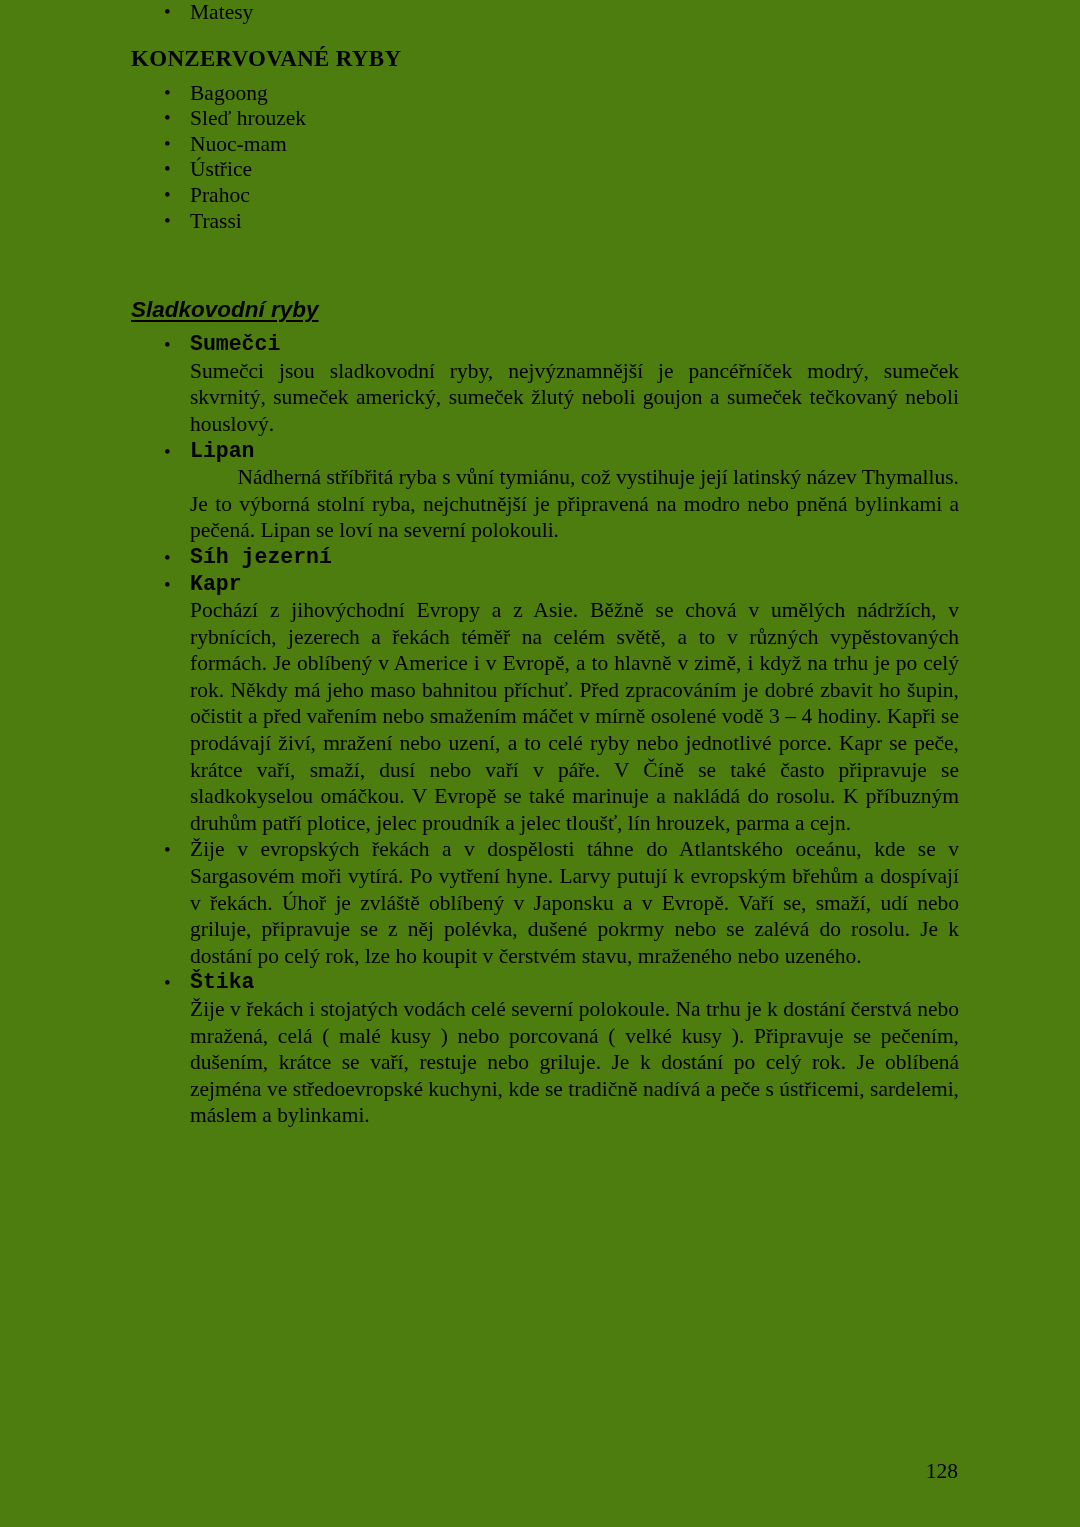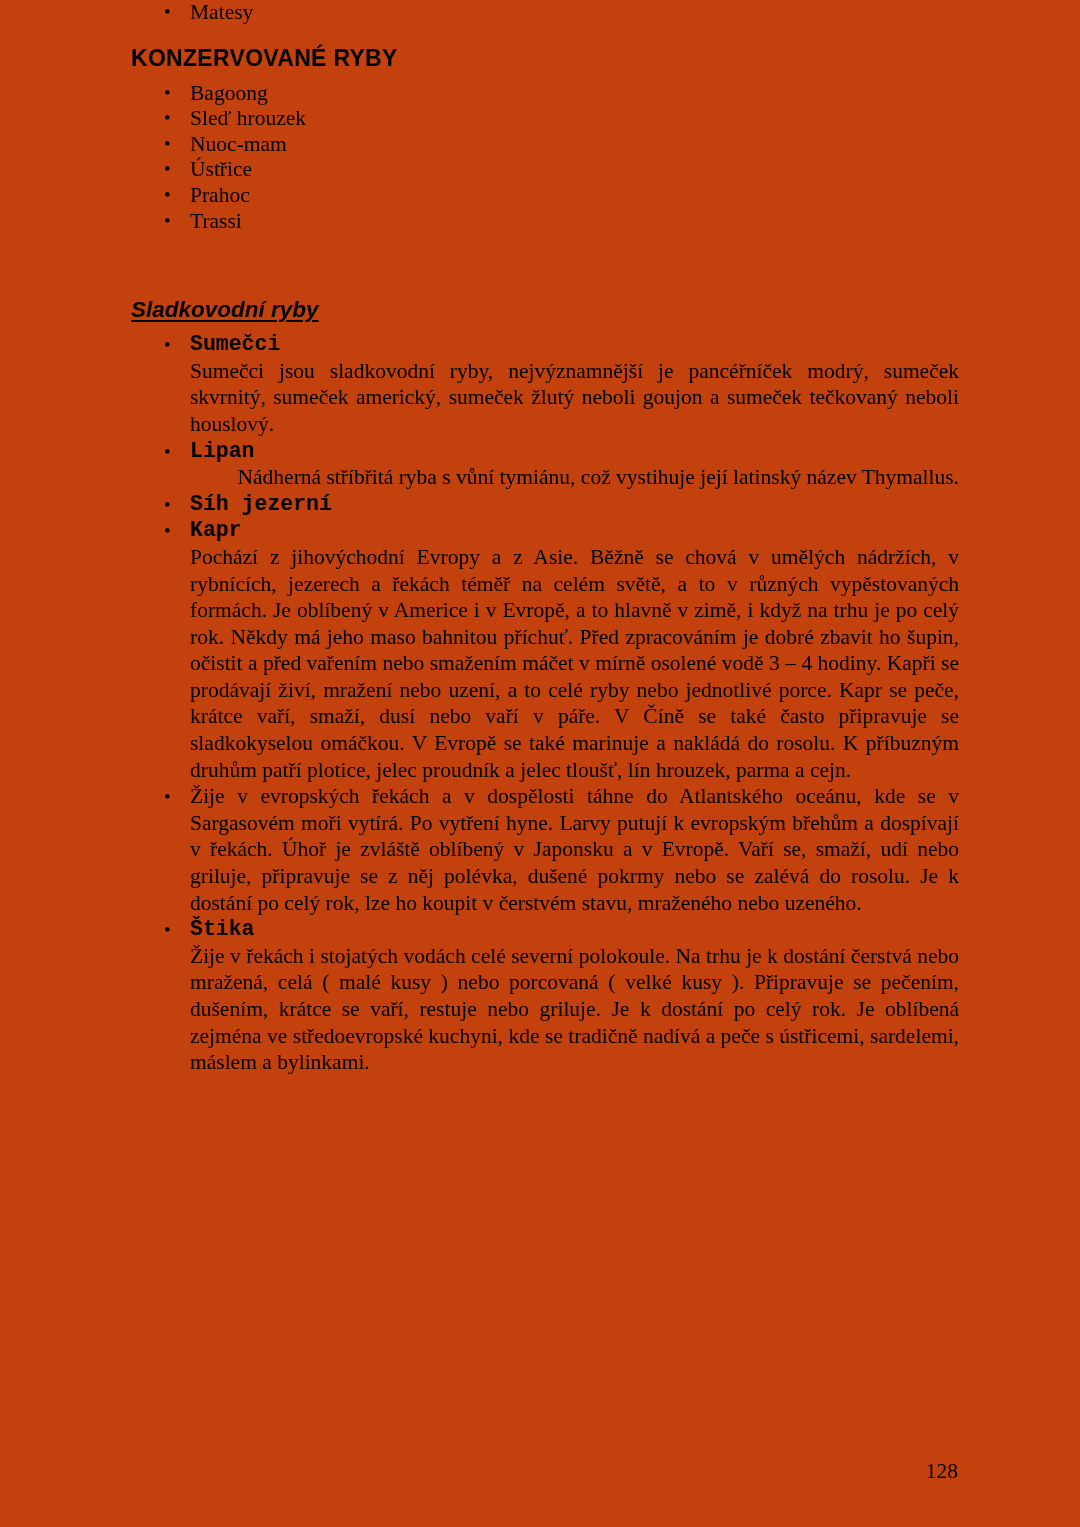--- a/index.html
+++ b/index.html
@@ -8,21 +8,21 @@
     background: #ffffff;
   }
   body {
     font-family: "Liberation Serif", serif;
     color: #000000;
   }
   .page {
     position: relative;
     width: 1080px;
     height: 1527px;
-    background: #c2410c;
+    background: #4d7c0f;
     box-sizing: border-box;
     overflow: hidden;
   }
   .content {
     position: absolute;
     left: 131px;
     top: 0;
     width: 828px;
   }
 
@@ -49,21 +49,21 @@
     font-family: "Liberation Serif", serif;
   }
 
   
   .top-list {
     padding-top: 126px;
   }
 
   
   .caps-heading {
-    font-family: Liberation Sans, sans-serif;
+    font-family: Liberation Serif, serif;
     font-weight: bold;
     font-size: 23px;
     line-height: 27px;
     letter-spacing: 0.3px;
     margin: 19px 0 9px 0;
   }
 
   
   .preserved-list > li { line-height: 25.4px; }
 
@@ -159,20 +159,21 @@
         <li>
           <div class="entry-term">Sumečci</div>
           <div class="entry-body">
             <p class="para">Sumečci jsou sladkovodní ryby, nejvýznamnější je pancéřníček modrý, sumeček skvrnitý, sumeček americký, sumeček žlutý neboli goujon a sumeček tečkovaný neboli houslový.</p>
           </div>
         </li>
         <li>
           <div class="entry-term">Lipan</div>
           <div class="entry-body">
             <p class="para flush">Nádherná stříbřitá ryba s vůní tymiánu, což vystihuje její latinský název Thymallus.</p>
+            <p class="para">Je to výborná stolní ryba, nejchutnější je připravená na modro nebo pněná bylinkami a pečená. Lipan se loví na severní polokouli.</p>
           </div>
         </li>
         <li>
           <div class="entry-term">Síh jezerní</div>
         </li>
         <li>
           <div class="entry-term">Kapr</div>
           <div class="entry-body">
             <p class="para">Pochází z jihovýchodní Evropy a z Asie. Běžně se chová v umělých nádržích, v rybnících, jezerech a řekách téměř na celém světě, a to v různých vypěstovaných formách. Je oblíbený v Americe i v Evropě,  a to hlavně v zimě, i když na trhu je po celý rok. Někdy má jeho maso bahnitou příchuť. Před zpracováním je dobré zbavit ho šupin, očistit a před vařením nebo smažením máčet v mírně osolené vodě 3 – 4 hodiny. Kapři se prodávají živí, mražení nebo uzení, a to celé ryby nebo jednotlivé porce. Kapr se peče, krátce vaří, smaží, dusí nebo vaří v páře. V Číně se také často připravuje se sladkokyselou omáčkou. V Evropě se také marinuje a nakládá do rosolu. K příbuzným druhům patří plotice, jelec proudník a jelec tloušť, lín hrouzek, parma a cejn.</p>
           </div>

